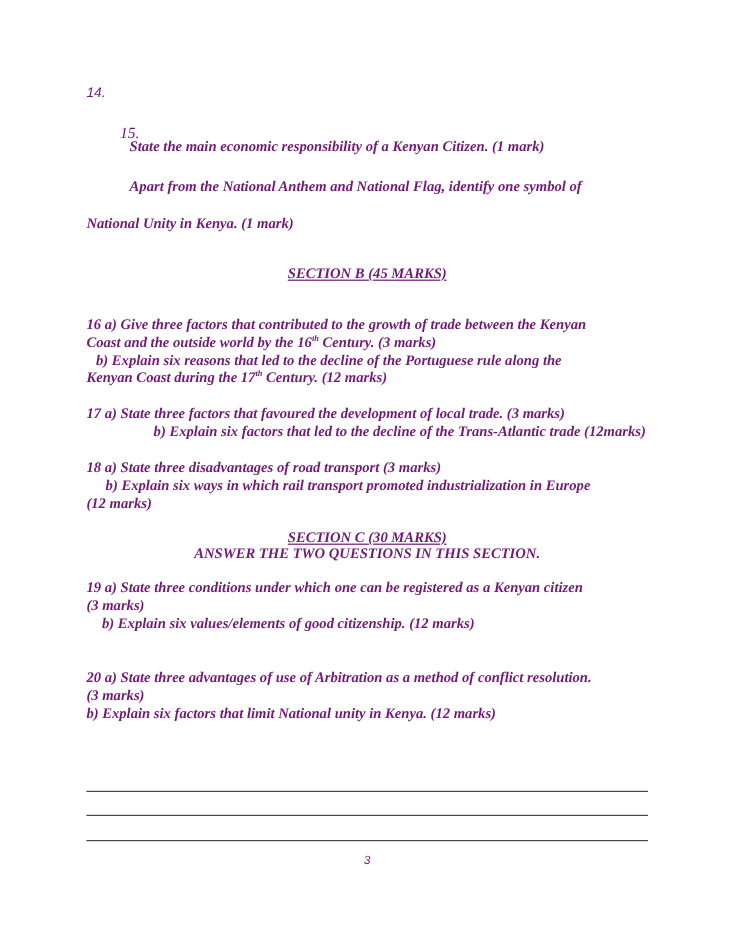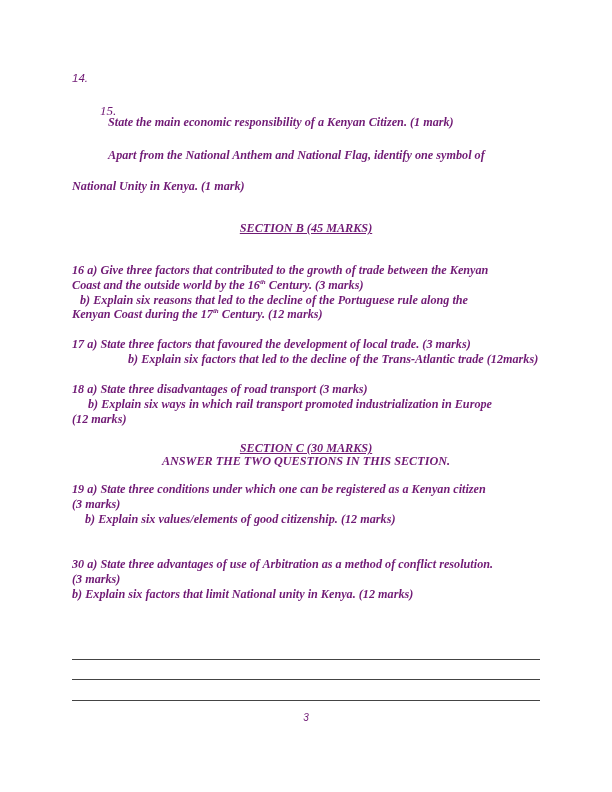--- a/index.html
+++ b/index.html
@@ -44,21 +44,21 @@
   <span class="abs serif b q" style="left:88px; top:353px;">b) Explain six ways in which rail transport promoted industrialization in Europe</span>
   <span class="abs serif b q" style="left:72px; top:368px;">(12 marks)</span>
 
   <div class="abs serif b q center u" style="top:397px;">SECTION C (30 MARKS)</div>
   <div class="abs serif b q center" style="top:410px;">ANSWER THE TWO QUESTIONS IN THIS SECTION.</div>
 
   <span class="abs serif b q" style="left:72px; top:438px;">19 a) State three conditions under which one can be registered as a Kenyan citizen</span>
   <span class="abs serif b q" style="left:72px; top:453px;">(3 marks)</span>
   <span class="abs serif b q" style="left:85px; top:468px;">b) Explain six values/elements of good citizenship. (12 marks)</span>
 
-  <span class="abs serif b q" style="left:72px; top:513px;">30 a) State three advantages of use of Arbitration as a method of conflict resolution.</span>
+  <span class="abs serif b q" style="left:72px; top:513px;">20 a) State three advantages of use of Arbitration as a method of conflict resolution.</span>
   <span class="abs serif b q" style="left:72px; top:528px;">(3 marks)</span>
   <span class="abs serif b q" style="left:72px; top:543px;">b) Explain six factors that limit National unity in Kenya. (12 marks)</span>
 
   <div class="rule" style="top:659px;"></div>
   <div class="rule" style="top:679px;"></div>
   <div class="rule" style="top:700px;"></div>
 
   <div class="abs sans pnum center" style="top:712px;">3</div>
 </div>
 

